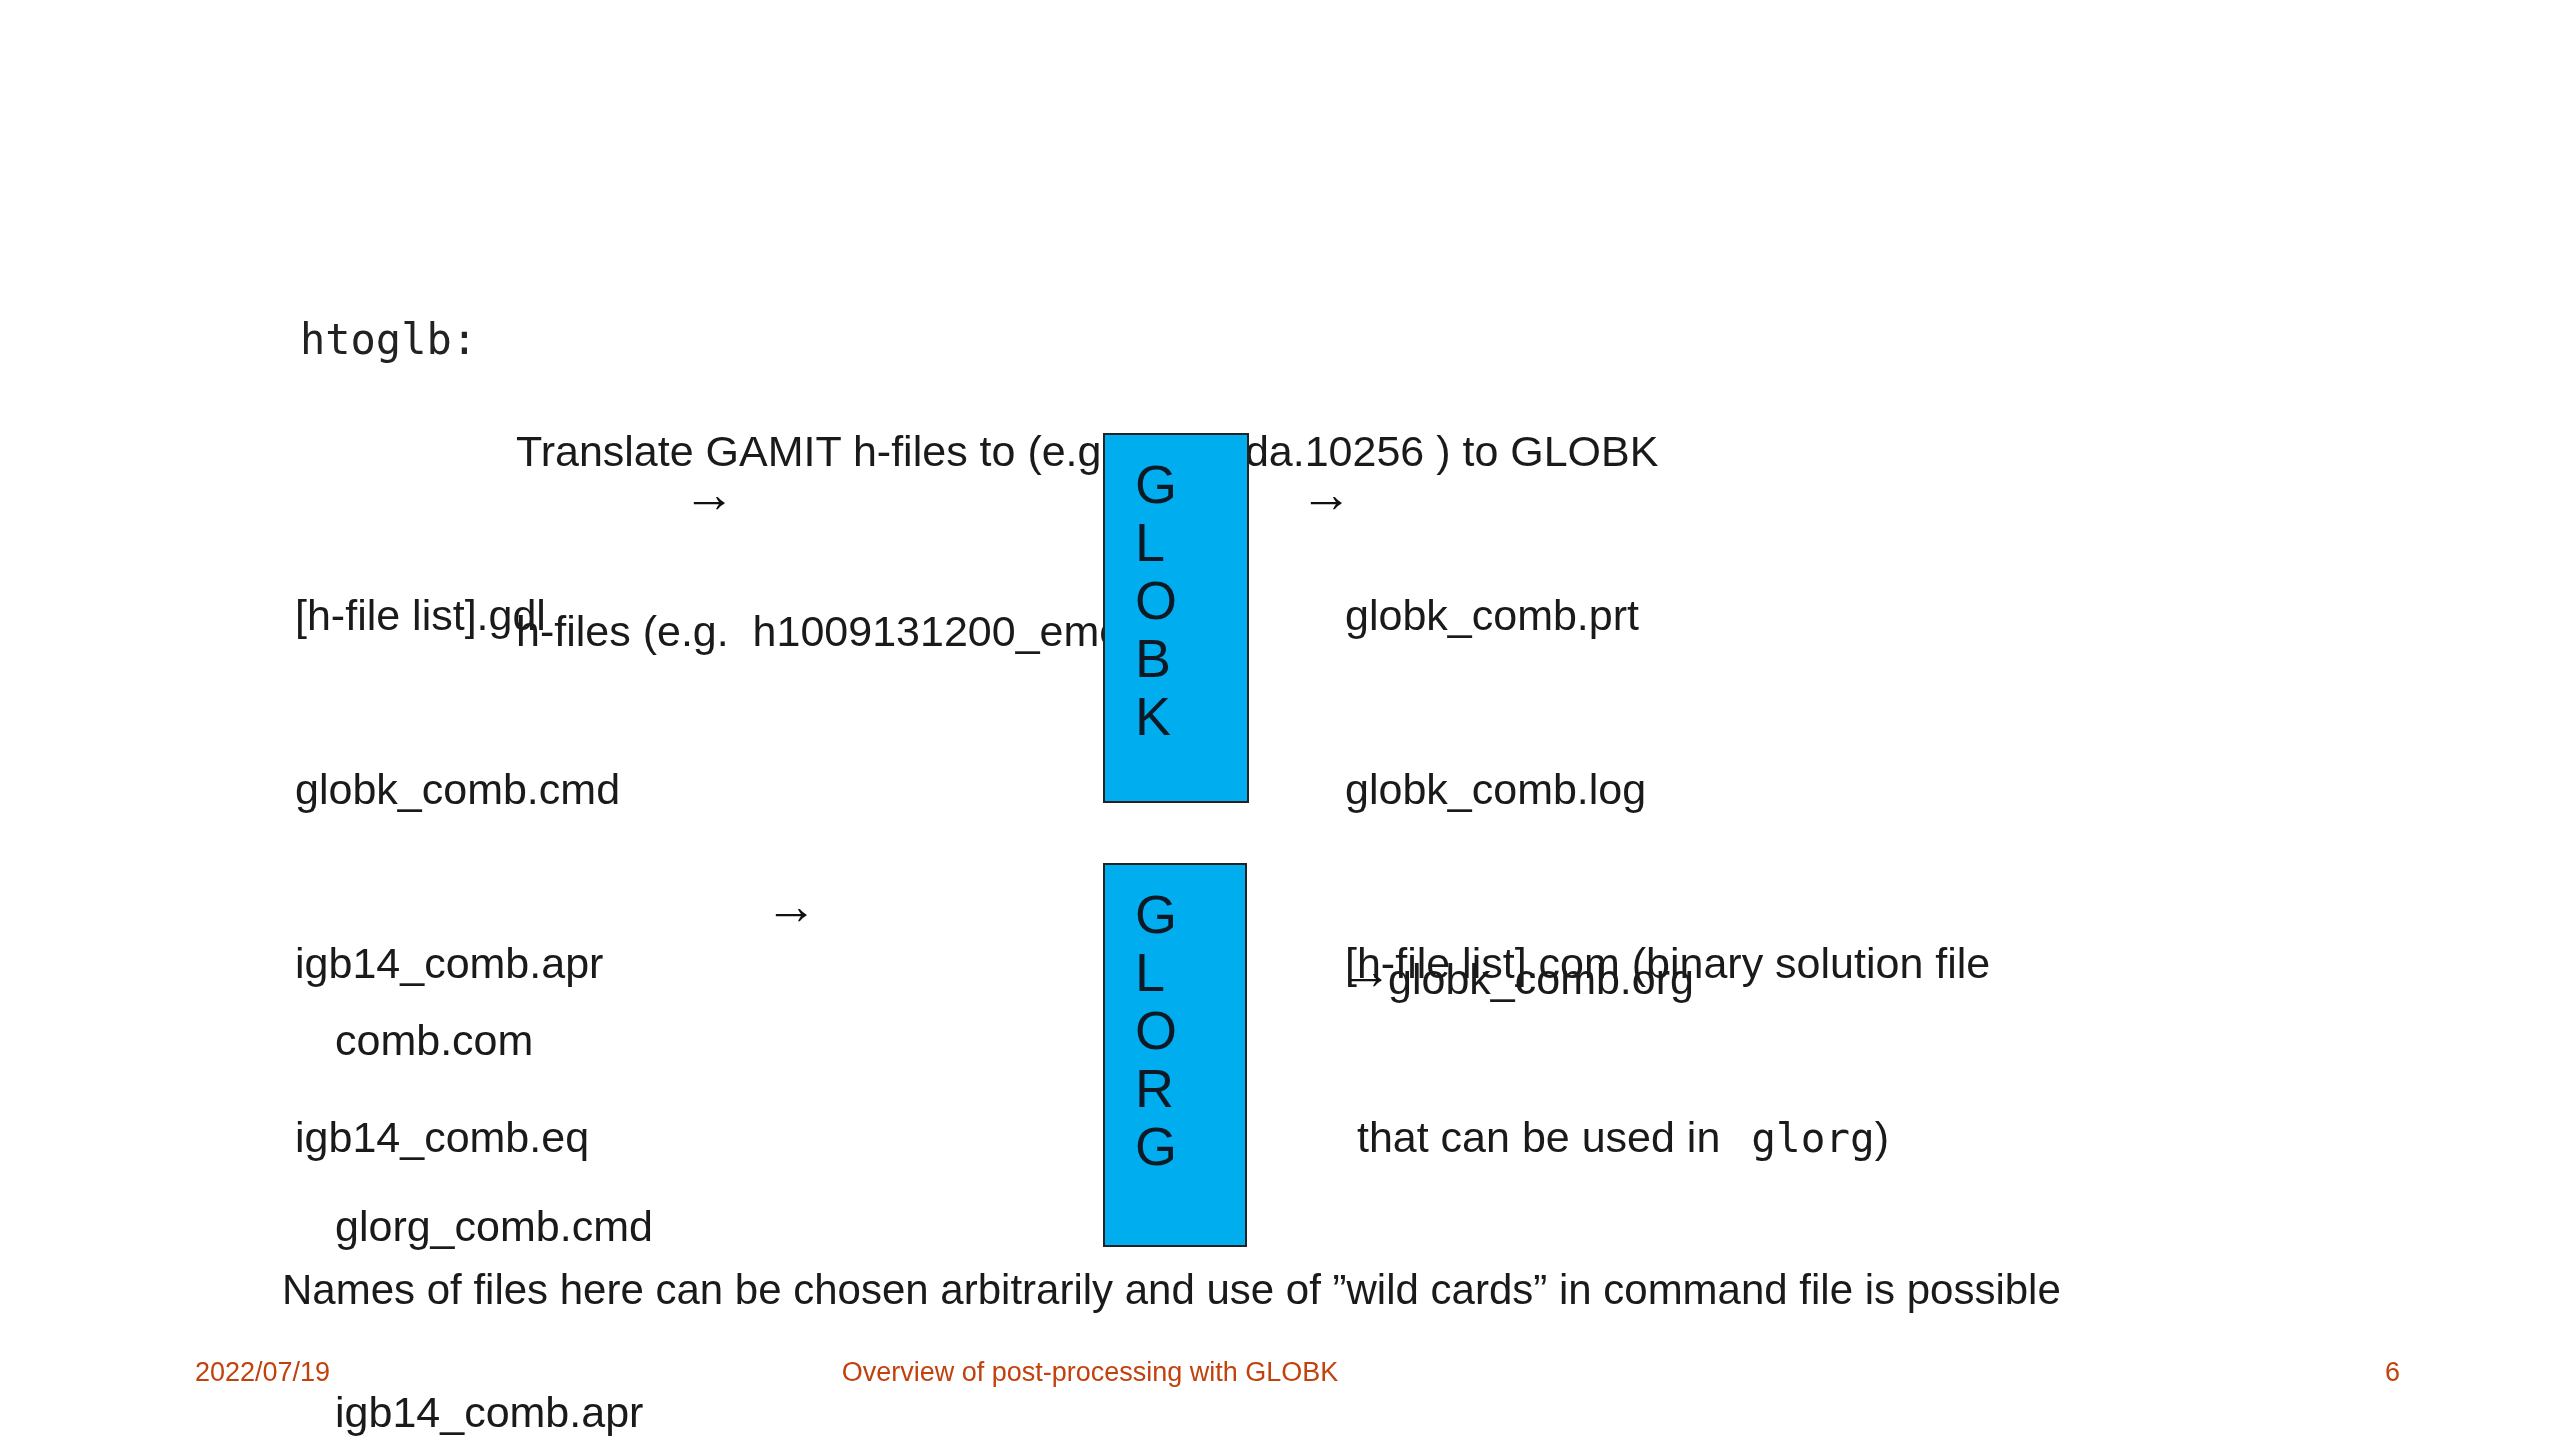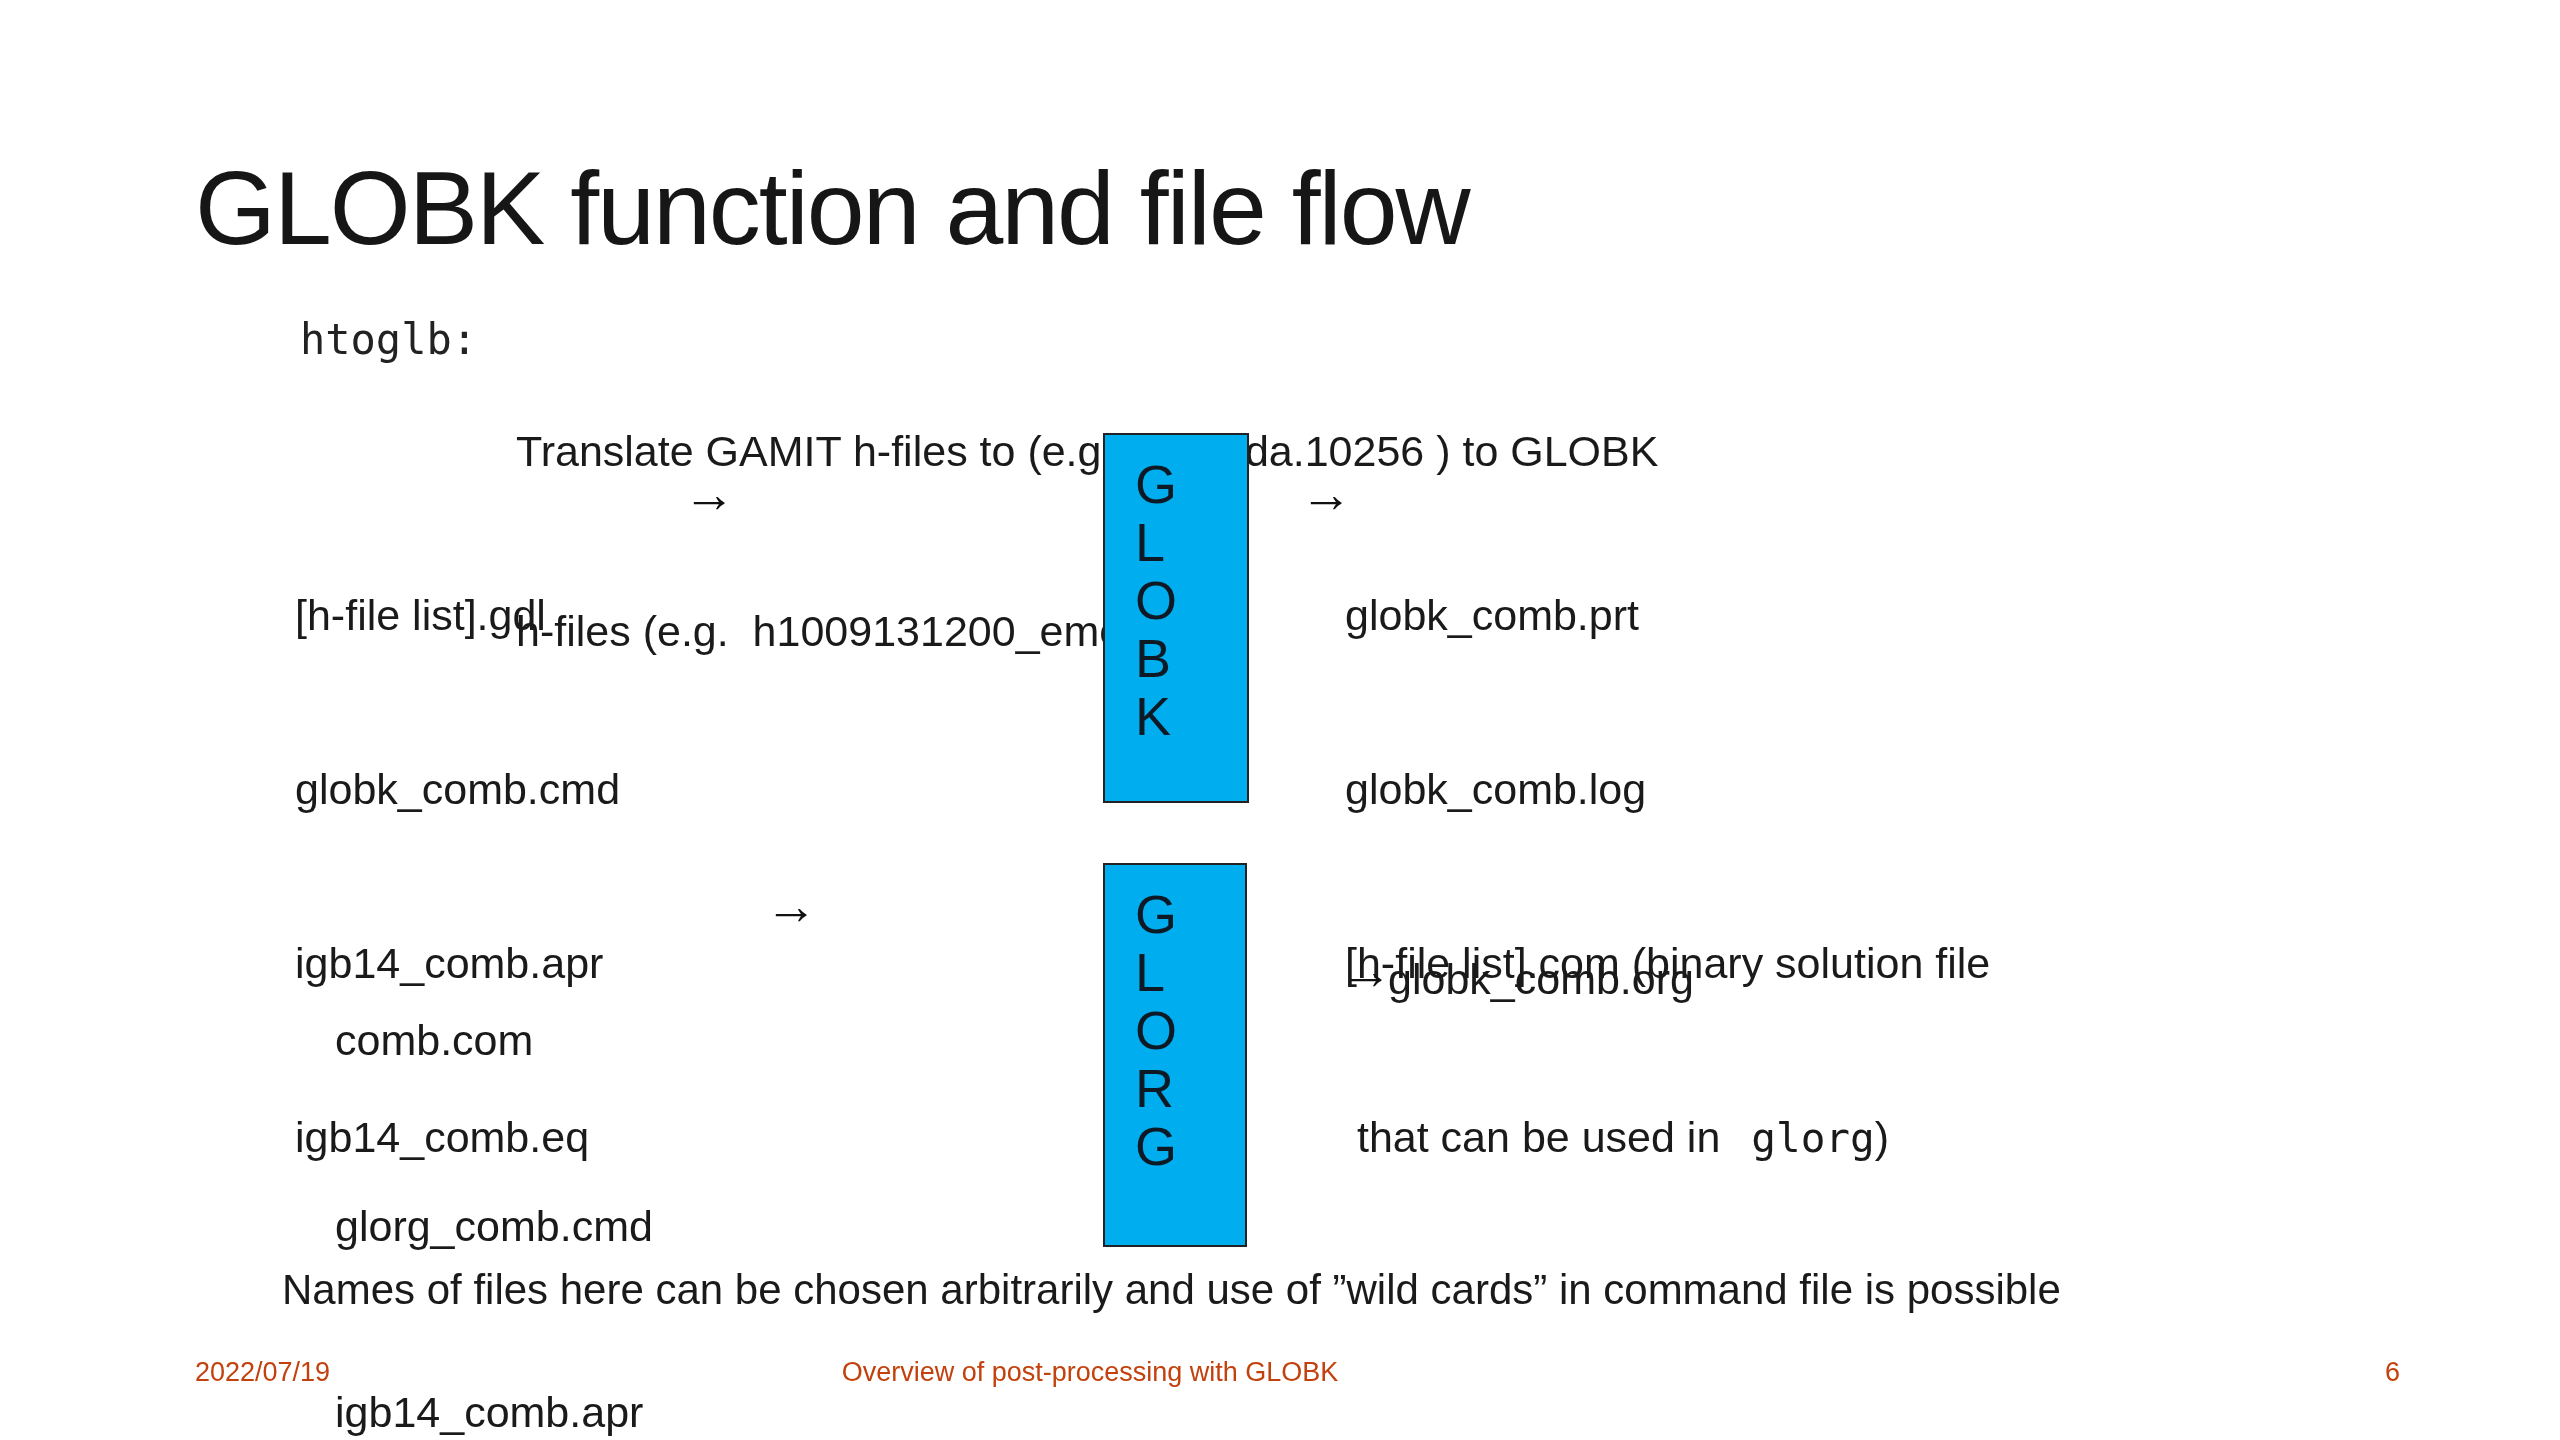--- a/index.html
+++ b/index.html
@@ -51,21 +51,20 @@
   }
   .footer-center{left:0;width:2180px;text-align:center;}
   .footer-date{left:195px;}
   .footer-page{right:160px;}
 </style>
 </head>
 <body>
 
 <div class="slide">
 
-  <div class="abs slide-title">GLOBK function and file flow</div>
 
   <div class="abs htoglb-label mono">htoglb:</div>
   <div class="abs htoglb-lines">
     <div>Translate GAMIT h-files to (e.g., hemeda.10256 ) to GLOBK</div>
     <div>h-files (e.g.  h1009131200_emed.glx)</div>
   </div>
 
   <div class="abs file-list" style="left:295px;top:470px;">
     <div>[h-file list].gdl</div>
     <div>globk_comb.cmd</div>

